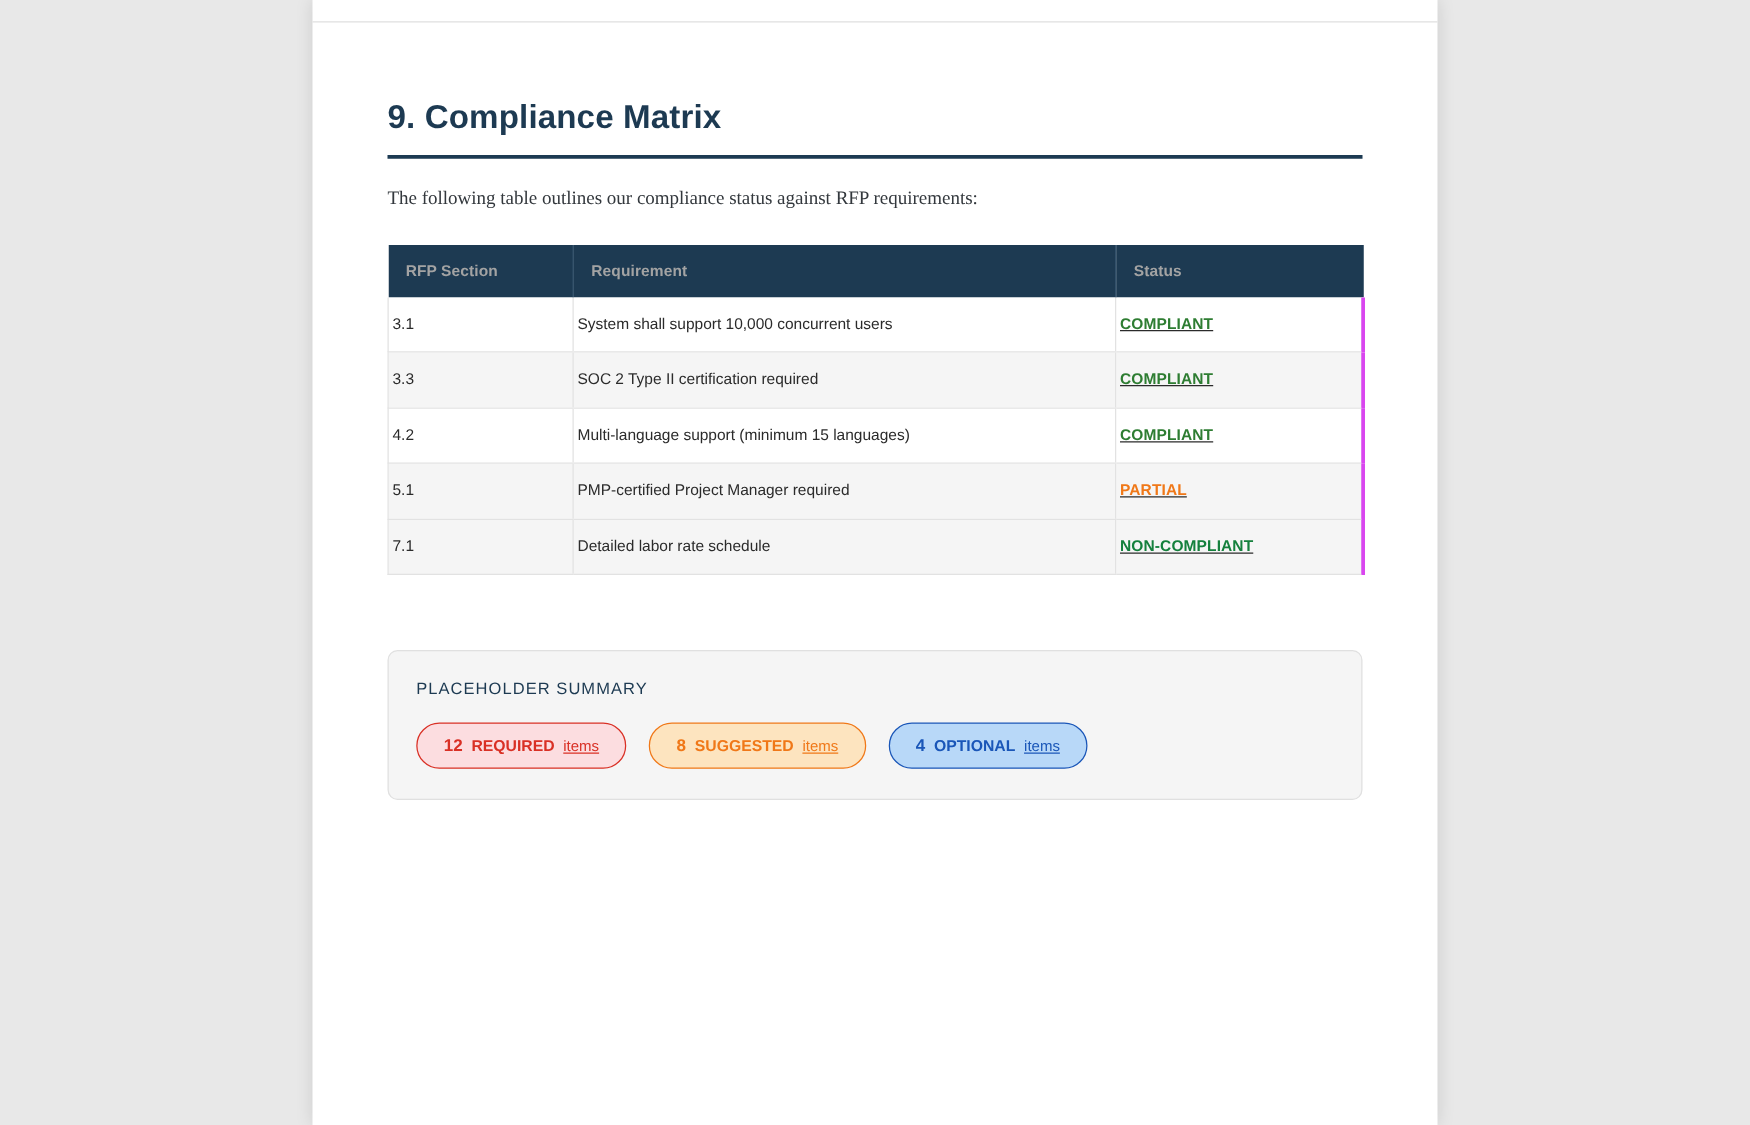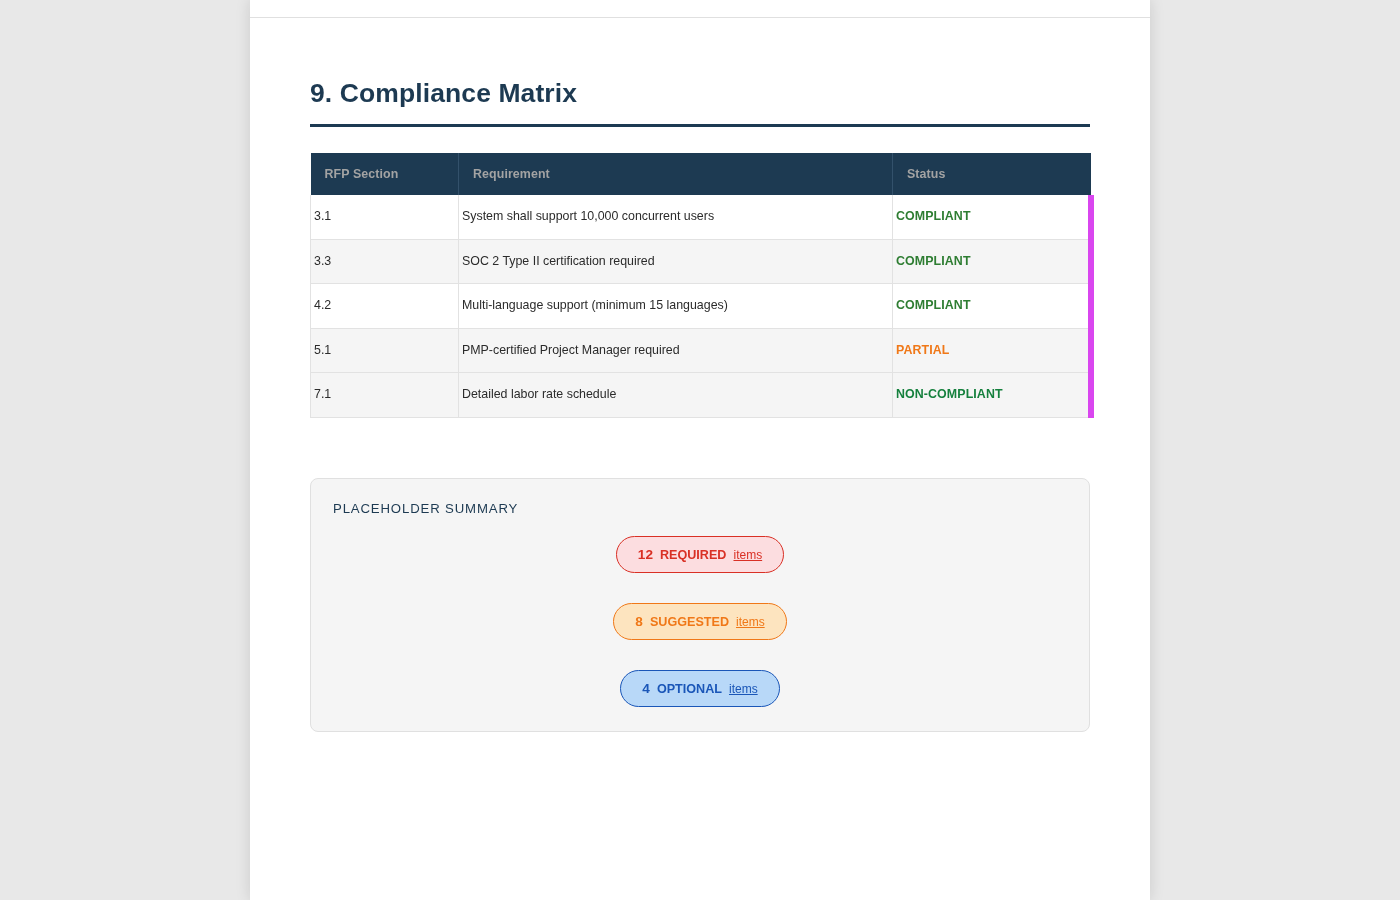--- a/index.html
+++ b/index.html
@@ -104,21 +104,22 @@
     padding: 14px 14px 14px 3px;
     border-bottom: 1px solid #e2e2e2;
     border-left: 1px solid #e2e2e2;
     line-height: 1.25;
     vertical-align: middle;
   }
   .compliance-table tbody td.cell-section {
     border-left: 1px solid #e2e2e2;
   }
   .compliance-table tbody tr td:last-child {
-    border-right: 6px solid #d946ef;
+    border-right: 3px solid #d946ef;
+    text-decoration: underline;
   }
   .compliance-table tbody tr.row-odd td {
     background: #ffffff;
   }
   .compliance-table tbody tr.row-even td {
     background: #f5f5f5;
   }
   .status-text {
     font-weight: bold;
     font-size: 12.4px;
@@ -141,22 +142,21 @@
   .summary-title {
     font-size: 13.2px;
     font-weight: normal;
     color: #1d3a52;
     letter-spacing: 0.85px;
     margin: 0 0 20px 0;
   }
   .pill-row {
     display: flex;
     align-items: center;
-    gap: 30px;
-    flex-direction: column;
+    gap: 18px;
   }
   .pill {
     display: inline-flex;
     align-items: baseline;
     gap: 7px;
     border-radius: 999px;
     padding: 10px 21px;
     border-width: 1.5px;
     border-style: solid;
     font-size: 12.6px;
@@ -198,20 +198,21 @@
 
   <div class="page-sheet"></div>
   <div class="page-break-rule"></div>
 
   <div class="page-content">
 
     <h1 class="section-heading">9. Compliance Matrix</h1>
 
     <div class="heading-rule"></div>
 
+    <p class="intro-paragraph">The following table outlines our compliance status against RFP requirements:</p>
 
     <table class="compliance-table">
       <colgroup>
         <col class="col-section">
         <col class="col-requirement">
         <col class="col-status">
       </colgroup>
       <thead>
         <tr>
           <th class="th-section">RFP Section</th>

